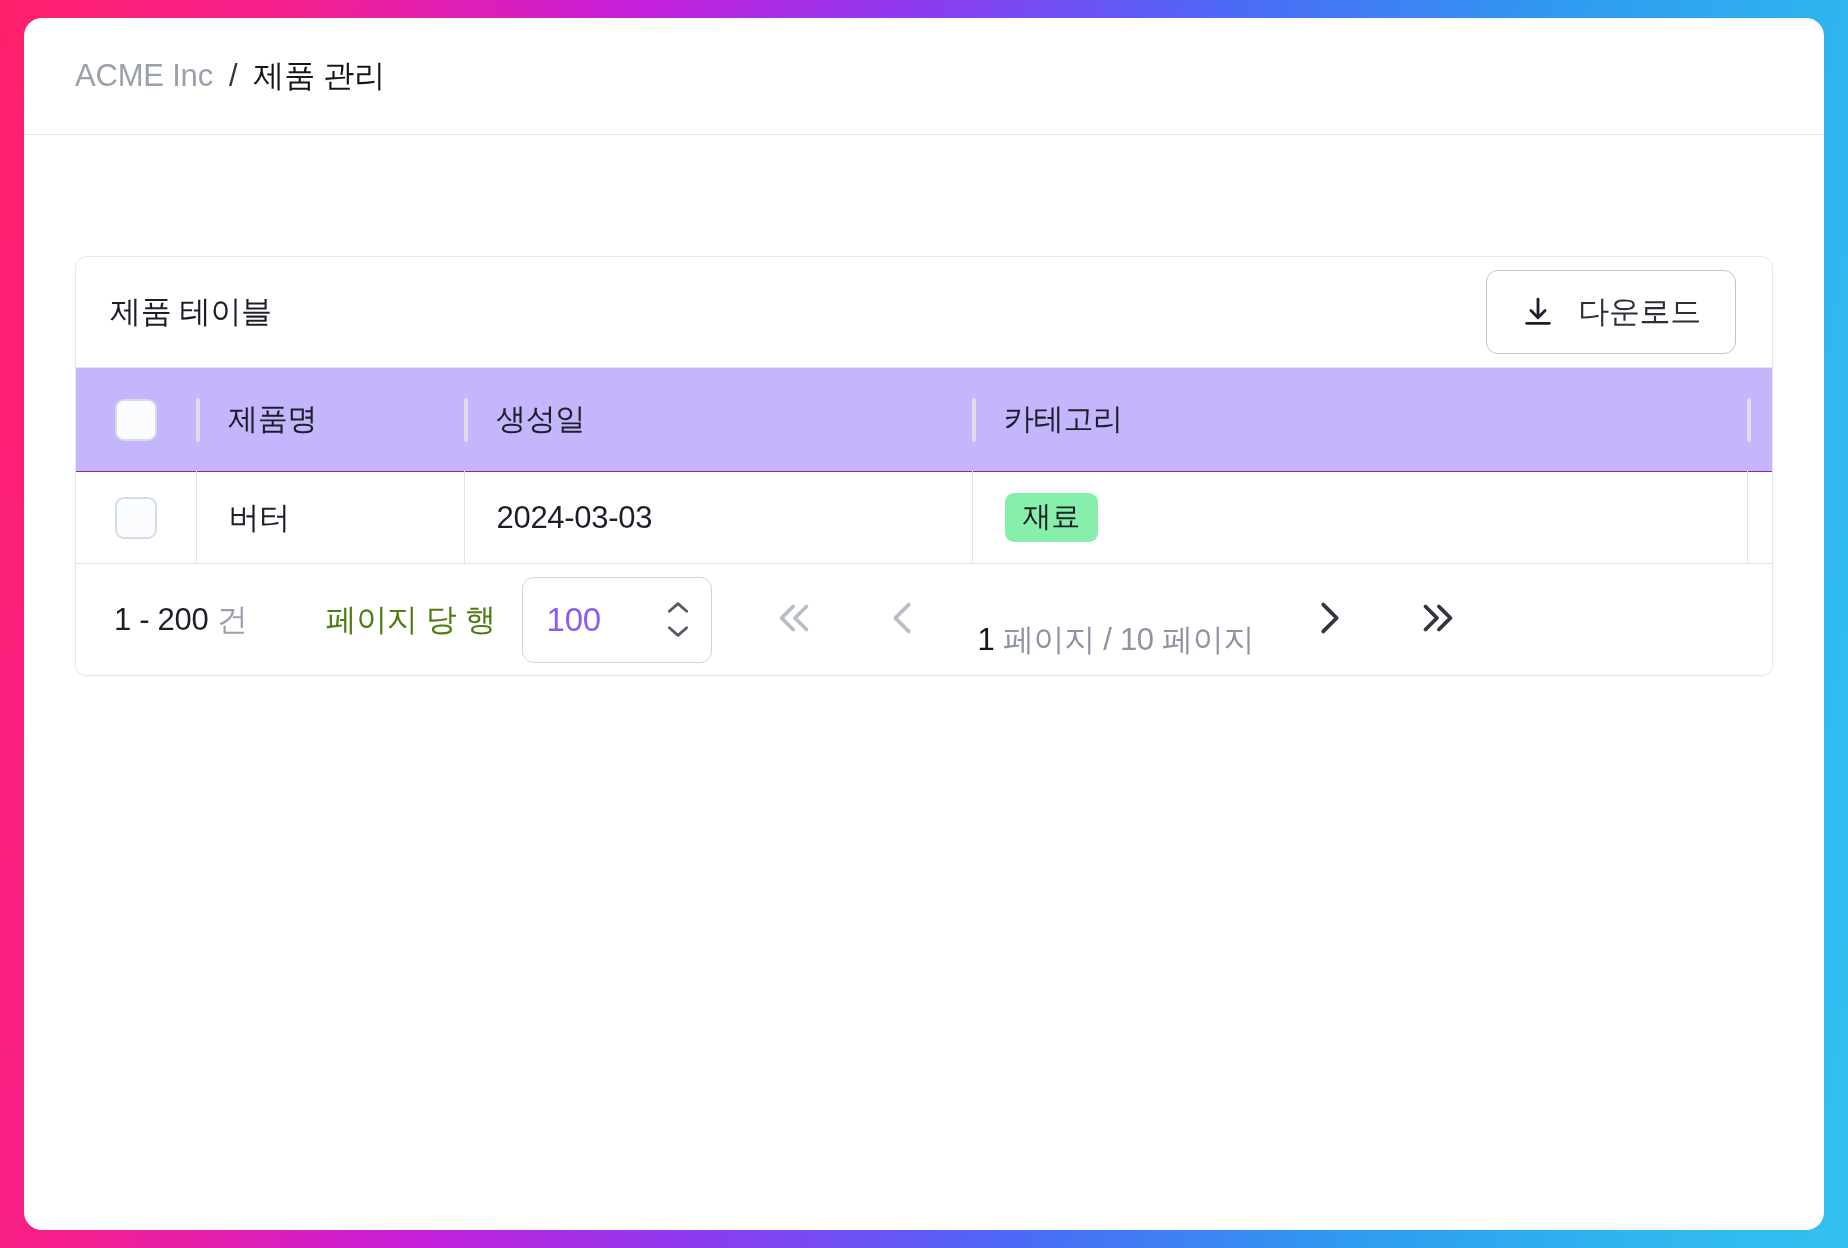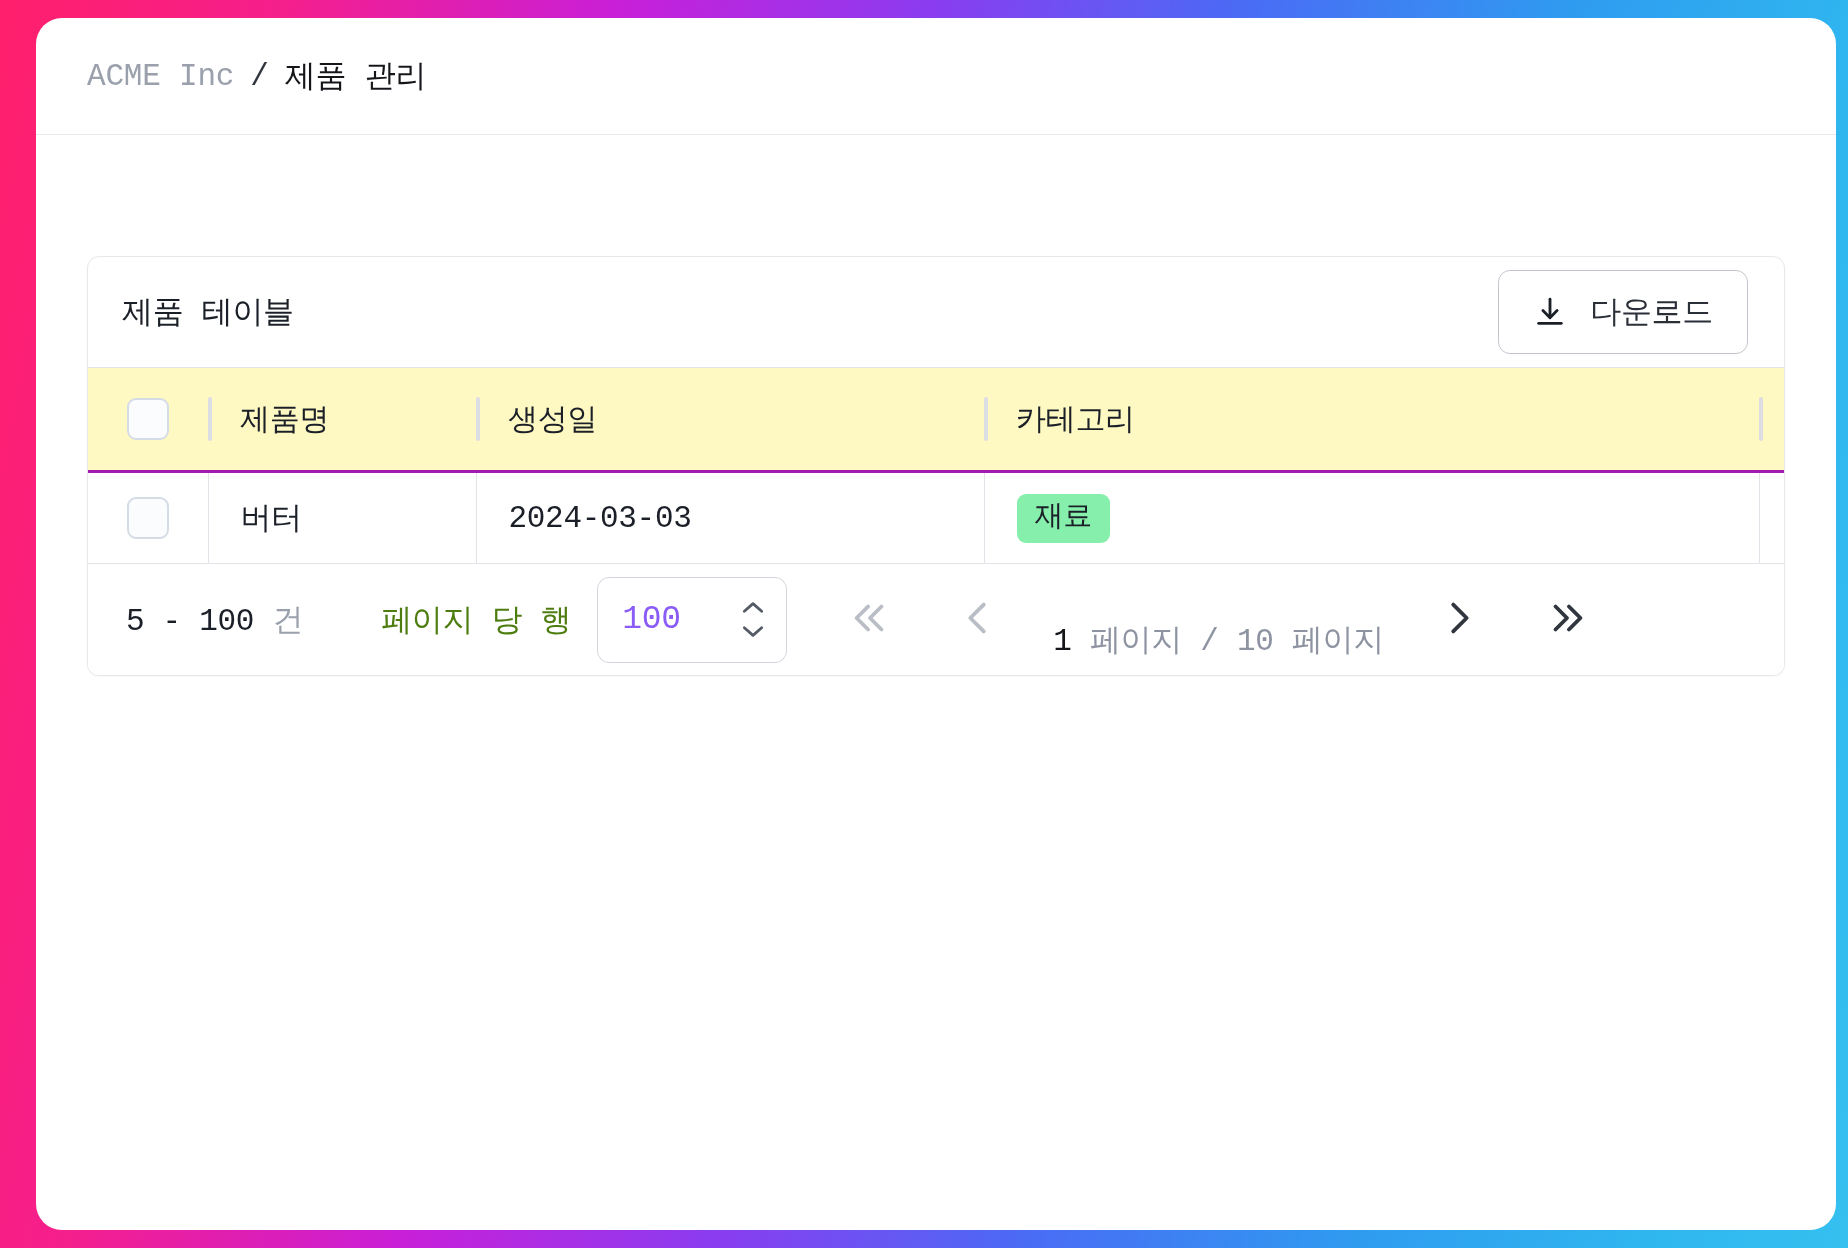--- a/index.html
+++ b/index.html
@@ -24,28 +24,27 @@
         #8b3cf0 45%,
         #4a6bf5 60%,
         #2f9bf0 76%,
         #2fb6ef 90%,
         #35c0f0 100%);
   }
 
   
   #app-window {
     position: absolute;
-    left: 36px;
+    left: 24px;
     top: 18px;
     width: 1800px;
     height: 1212px;
     background: #ffffff;
-    border-radius: 26px;
+    border-radius: 18px;
     overflow: hidden;
-    font-family: Liberation Mono, monospace;
   }
 
   
   #breadcrumb-bar {
     height: 117px;
     border-bottom: 1px solid #e7e9ee;
     display: flex;
     align-items: center;
     padding-left: 51px;
   }
@@ -101,23 +100,23 @@
   }
   #download-button svg { display: block; }
 
   
   #products-table {
     width: 100%;
     border-collapse: collapse;
     table-layout: fixed;
   }
   #products-table thead tr {
-    background: #fef9c3;
+    background: #c4b5fd;
     border-top: 1px solid #e1e3e8;
-    border-bottom: 3px solid #a21caf;
+    border-bottom: 1px solid #a21caf;
   }
   #products-table th {
     height: 104px;
     text-align: left;
     font-weight: 400;
     font-size: 30px;
     color: #1b1f27;
     letter-spacing: -0.3px;
     position: relative;
     padding: 0;
@@ -344,21 +343,21 @@
               <td class="cell-cat">
                 <span class="badge badge-gray">재료</span>
               </td>
               <td class="cell-last"></td>
             </tr>
           </tbody>
         </table>
 
         <div id="pagination-bar">
           <div id="range-label">
-            <span>5 - 100</span>
+            <span>1 - 200</span>
             <span class="unit">건</span>
           </div>
 
           <div id="rows-per-page-label">페이지 당 행</div>
 
           <div id="rows-per-page-stepper">
             <input id="rows-per-page-value" type="text" value="100" style="">
             <span class="stepper-arrows">
               <svg width="26" height="16" viewBox="0 0 24 14" fill="none" stroke="#555b66" stroke-width="2.6" stroke-linecap="round" stroke-linejoin="round">
                 <path d="M4 10l8-7 8 7"></path>

